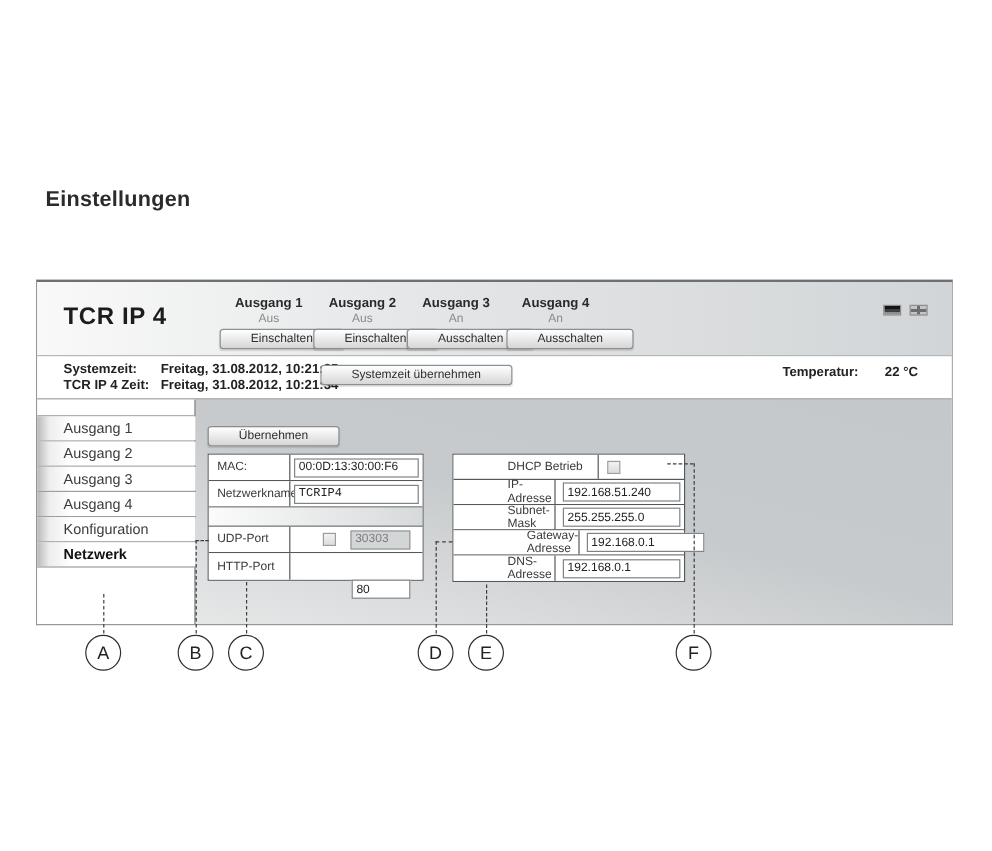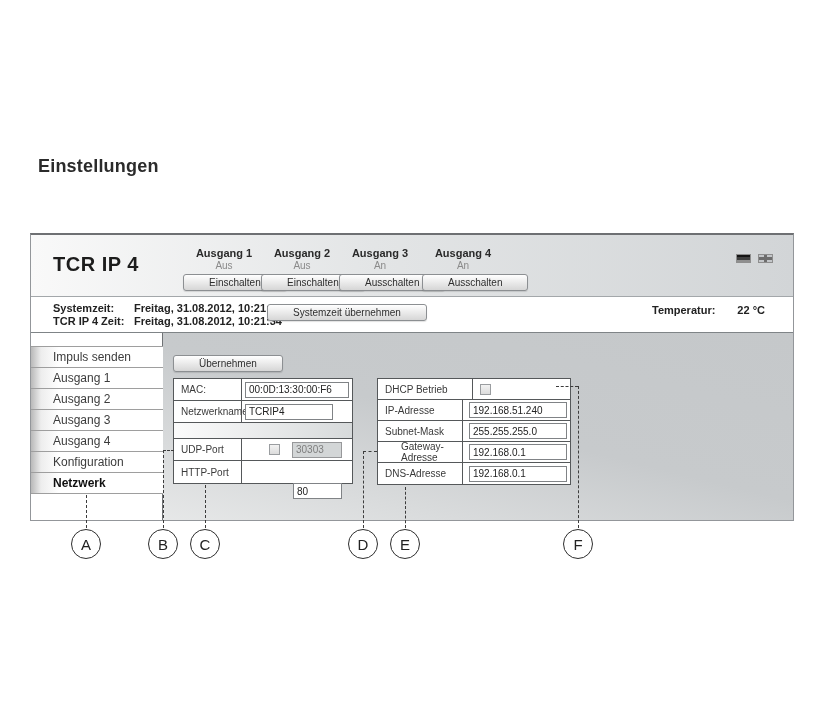--- a/index.html
+++ b/index.html
@@ -50,21 +50,21 @@
 
   .ftable { position:absolute; top:45px; border:1px solid #55585a; background:#fff; }
   .ftable.left  { left:142px; width:180px; }
   .ftable.right { left:346px; width:194px; }
   .frow { display:flex; height:22px; border-bottom:1px solid #55585a; background:#fff; }
   .frow:last-child { border-bottom:none; }
   .frow.spacer { height:16px; background:linear-gradient(to right,#fbfbfb,#d7dadb); }
   .fcell-l { border-right:1px solid #55585a; padding-left:7px; font-size:10px; color:#3a3a3a;
              display:flex; align-items:center; }
   .left  .fcell-l { width:68px; }
-  .right .fcell-l { width:95px; }
+  .right .fcell-l { width:83px;margin-left:38px; }
   .frow.spacer .fcell-l { border-right:none; width:100%; }
   .fcell-v { flex:1; display:flex; align-items:center; padding:0 3px; }
   .tin { height:16px; border:1px solid #808386; background:#fff; font-family:"Liberation Sans",sans-serif;
          font-size:10px; color:#222; padding:0 3px; }
   .tin.dis { background:#d3d6d7; color:#7d7d7d; border-color:#97989a; }
   .cbox { width:11px; height:11px; border:1px solid #9a9da0; background:linear-gradient(to bottom,#f2f2f2,#dcdcdc);
           display:inline-block; cursor:pointer; }
 
   
   .dash-v { position:absolute; width:0; border-left:1px dashed #3c3c3c; }
@@ -123,21 +123,20 @@
       </div>
       <span class="btn tb-btn">Systemzeit übernehmen</span>
       <div class="temp">
         <span class="t-label">Temperatur:</span><span>22 °C</span>
       </div>
     </div>
 
     <div class="content">
       <div class="sidebar">
         <div class="menu">
-          <div class="menu-item">Impuls senden</div>
           <div class="menu-item">Ausgang 1</div>
           <div class="menu-item">Ausgang 2</div>
           <div class="menu-item">Ausgang 3</div>
           <div class="menu-item">Ausgang 4</div>
           <div class="menu-item">Konfiguration</div>
           <div class="menu-item active">Netzwerk</div>
         </div>
       </div>
 
       <span class="btn apply-btn">Übernehmen</span>
@@ -145,21 +144,21 @@
       <div class="ftable left">
         <div class="frow">
           <div class="fcell-l">MAC:</div>
           <div class="fcell-v">
               <input class="tin" style="width: 104px;" value="00:0D:13:30:00:F6">
             </div>
         </div>
         <div class="frow">
           <div class="fcell-l">Netzwerkname</div>
           <div class="fcell-v">
-              <input class="tin" style="width: 88px;" value="TCRIP4">
+              <input class="tin" style="width: 104px; font-family: Liberation Mono, monospace;" value="TCRIP4">
             </div>
         </div>
         <div class="frow spacer">
           <div class="fcell-l"></div>
         </div>
         <div class="frow">
           <div class="fcell-l">UDP-Port</div>
           <div class="fcell-v">
             <span class="cbox" style="margin-left:24px;"></span>
             <input class="tin dis" style="width: 50px; margin-left: 12px;" value="30303">

